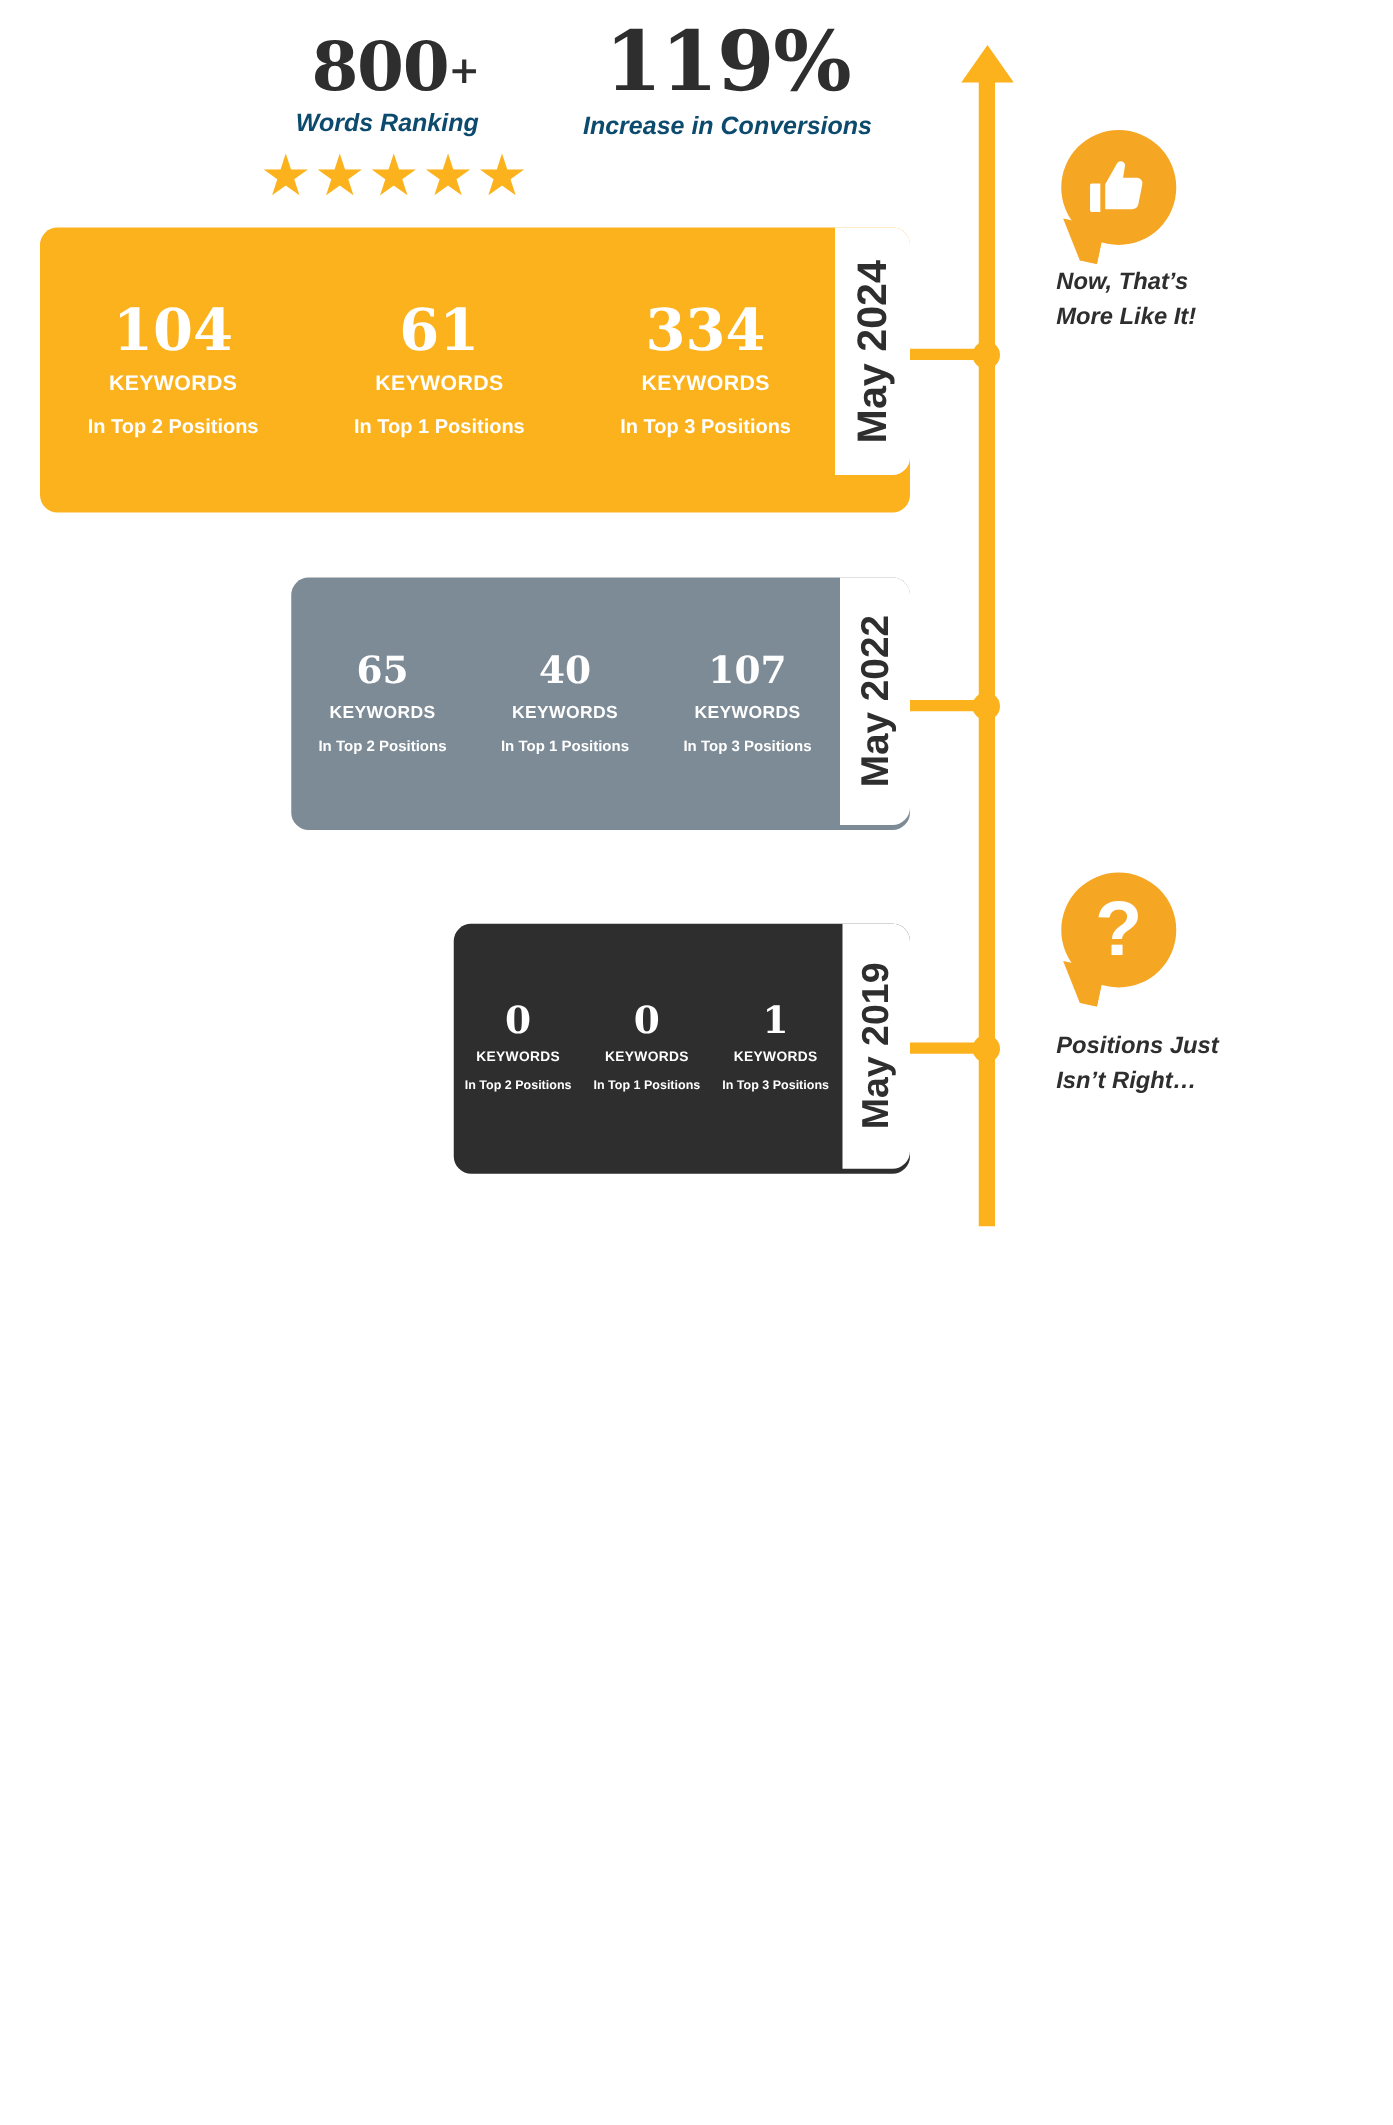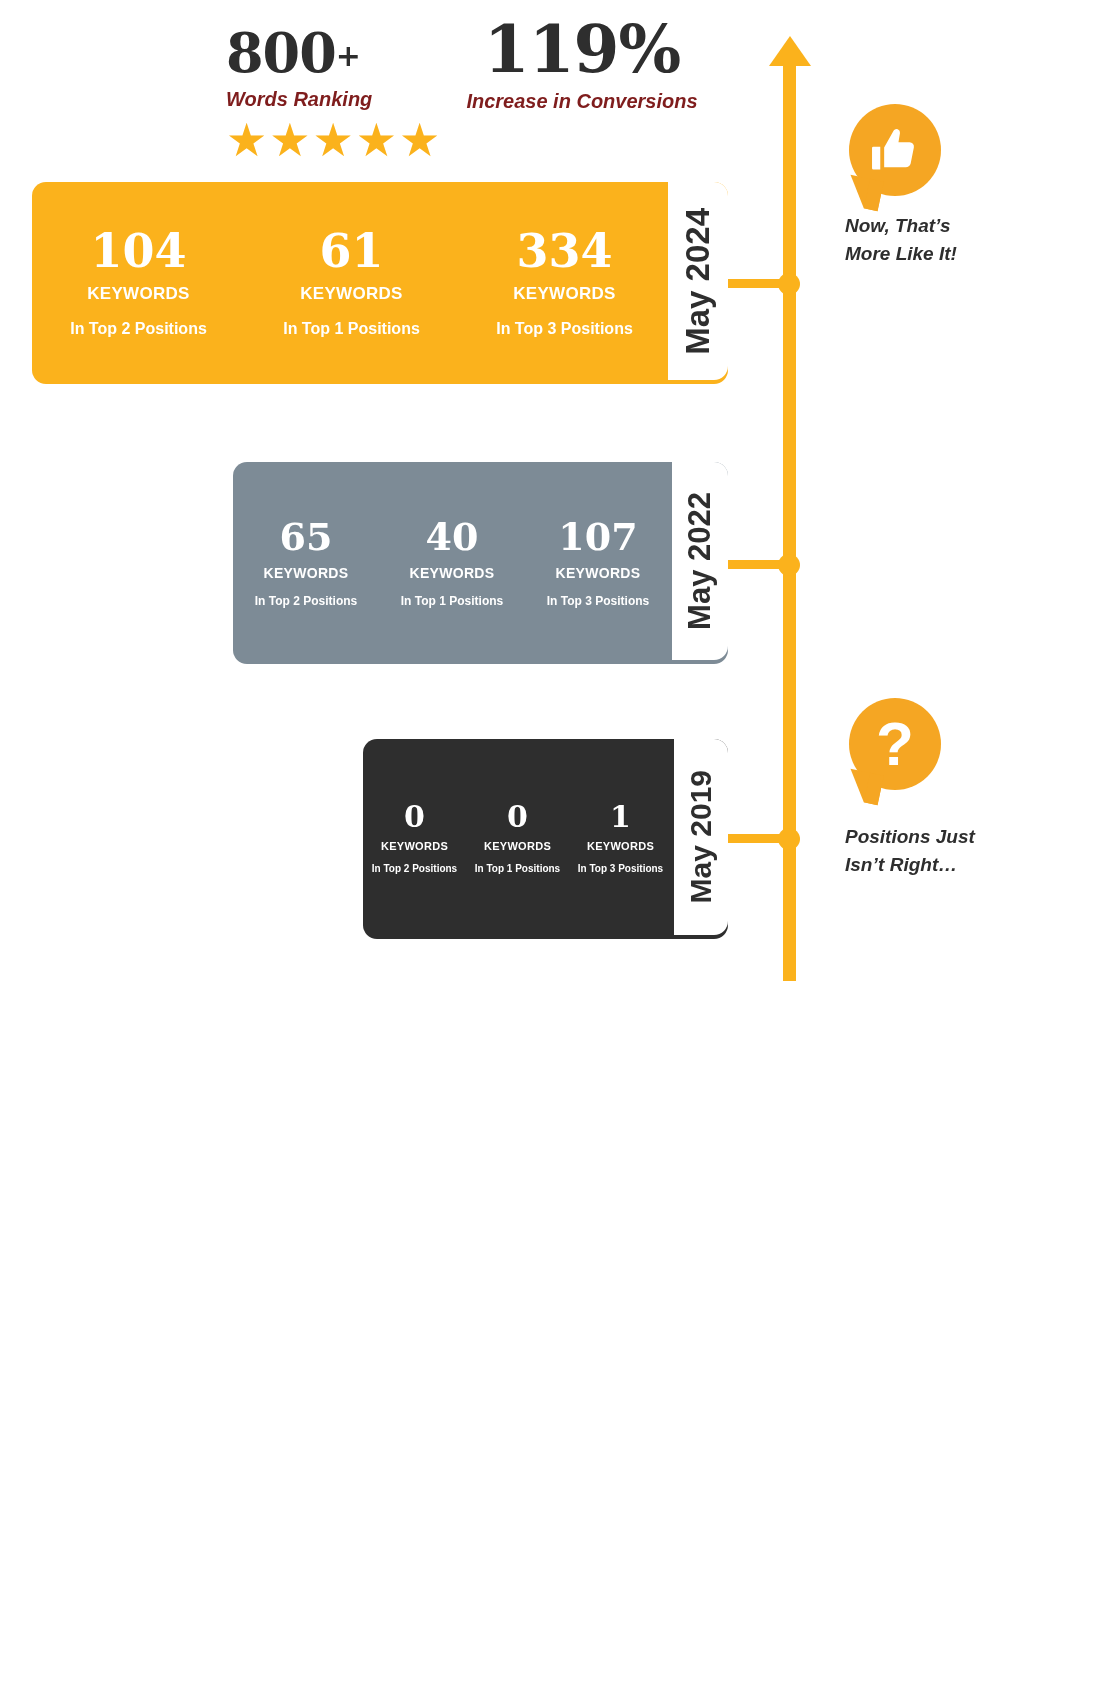--- a/index.html
+++ b/index.html
@@ -3,32 +3,32 @@
 <meta charset="utf-8">
 <style>
   html,body{margin:0;padding:0;}
   body{
     width:1114px;height:1700px;position:relative;background:#ffffff;
     font-family:"Liberation Sans",sans-serif;overflow:hidden;
   }
   .stage{position:absolute;left:0;top:0;width:1114px;height:1700px;}
 
   
-  .hdr-800{position:absolute;left:226px;top:26px;width:175px;text-align:left;}
+  .hdr-800{position:absolute;left:208px;top:26px;width:175px;text-align:right;}
   .hdr-119{position:absolute;left:452px;top:16px;width:260px;text-align:center;}
   .bignum{
     font-family:"DejaVu Serif","Liberation Serif",serif;
     font-weight:bold;color:#2e2e2e;line-height:1;letter-spacing:-1px;
   }
   .n800{font-size:54px;}
   .n800 .plus{font-size:30px;vertical-align:6px;}
   .n119{font-size:66px;}
   .hdr-sub{
     font-family:"Liberation Sans",sans-serif;font-style:italic;font-weight:bold;
-    color:#7f1d1d;font-size:20px;margin-top:8px;
+    color:#0c4a6e;font-size:20px;margin-top:8px;
   }
   .stars{margin-top:6px;color:#fbb21c;font-size:46px;line-height:1;letter-spacing:2px;white-space:nowrap;}
 
   
   .card{position:absolute;border-radius:14px;box-sizing:border-box;}
   .card .cols{position:absolute;left:0;top:0;bottom:0;display:flex;align-items:center;}
   .col{text-align:center;}
   .col .num{
     font-family:"DejaVu Serif","Liberation Serif",serif;font-weight:bold;color:#ffffff;line-height:1;
   }
@@ -42,34 +42,34 @@
   .datetab{
     position:absolute;background:#ffffff;display:flex;align-items:center;justify-content:center;
   }
   .datetab span{
     writing-mode:vertical-rl;transform:rotate(180deg);
     font-family:"Liberation Sans",sans-serif;font-weight:bold;color:#2e2e2e;
     white-space:nowrap;
   }
 
   
-  #card2024{left:32px;top:182px;width:696px;height:202px;background:#fbb21c;}
+  #card2024{left:32px;top:182px;width:696px;height:228px;background:#fbb21c;}
   #card2024 .cols{width:640px;}
   #card2024 .col{width:213px;}
   #card2024 .num{font-size:46px;}
   #card2024 .kw{font-size:17px;margin-top:10px;}
   #card2024 .pos{font-size:16px;margin-top:16px;}
   #tab2024{right:0;top:0;width:60px;height:198px;border-top-right-radius:14px;border-bottom-right-radius:14px;}
   #tab2024 span{font-size:33px;}
 
   
   #card2022{left:233px;top:462px;width:495px;height:202px;background:#7d8b96;}
   #card2022 .cols{width:440px;}
   #card2022 .col{width:146px;}
-  #card2022 .num{font-size:38px;}
+  #card2022 .num{font-size:30px;}
   #card2022 .kw{font-size:14px;margin-top:9px;}
   #card2022 .pos{font-size:12px;margin-top:13px;}
   #tab2022{right:0;top:0;width:56px;height:198px;border-top-right-radius:14px;border-bottom-right-radius:14px;}
   #tab2022 span{font-size:31px;}
 
   
   #card2019{left:363px;top:739px;width:365px;height:200px;background:#2e2e2e;}
   #card2019 .cols{width:310px;}
   #card2019 .col{width:103px;}
   #card2019 .num{font-size:30px;}

